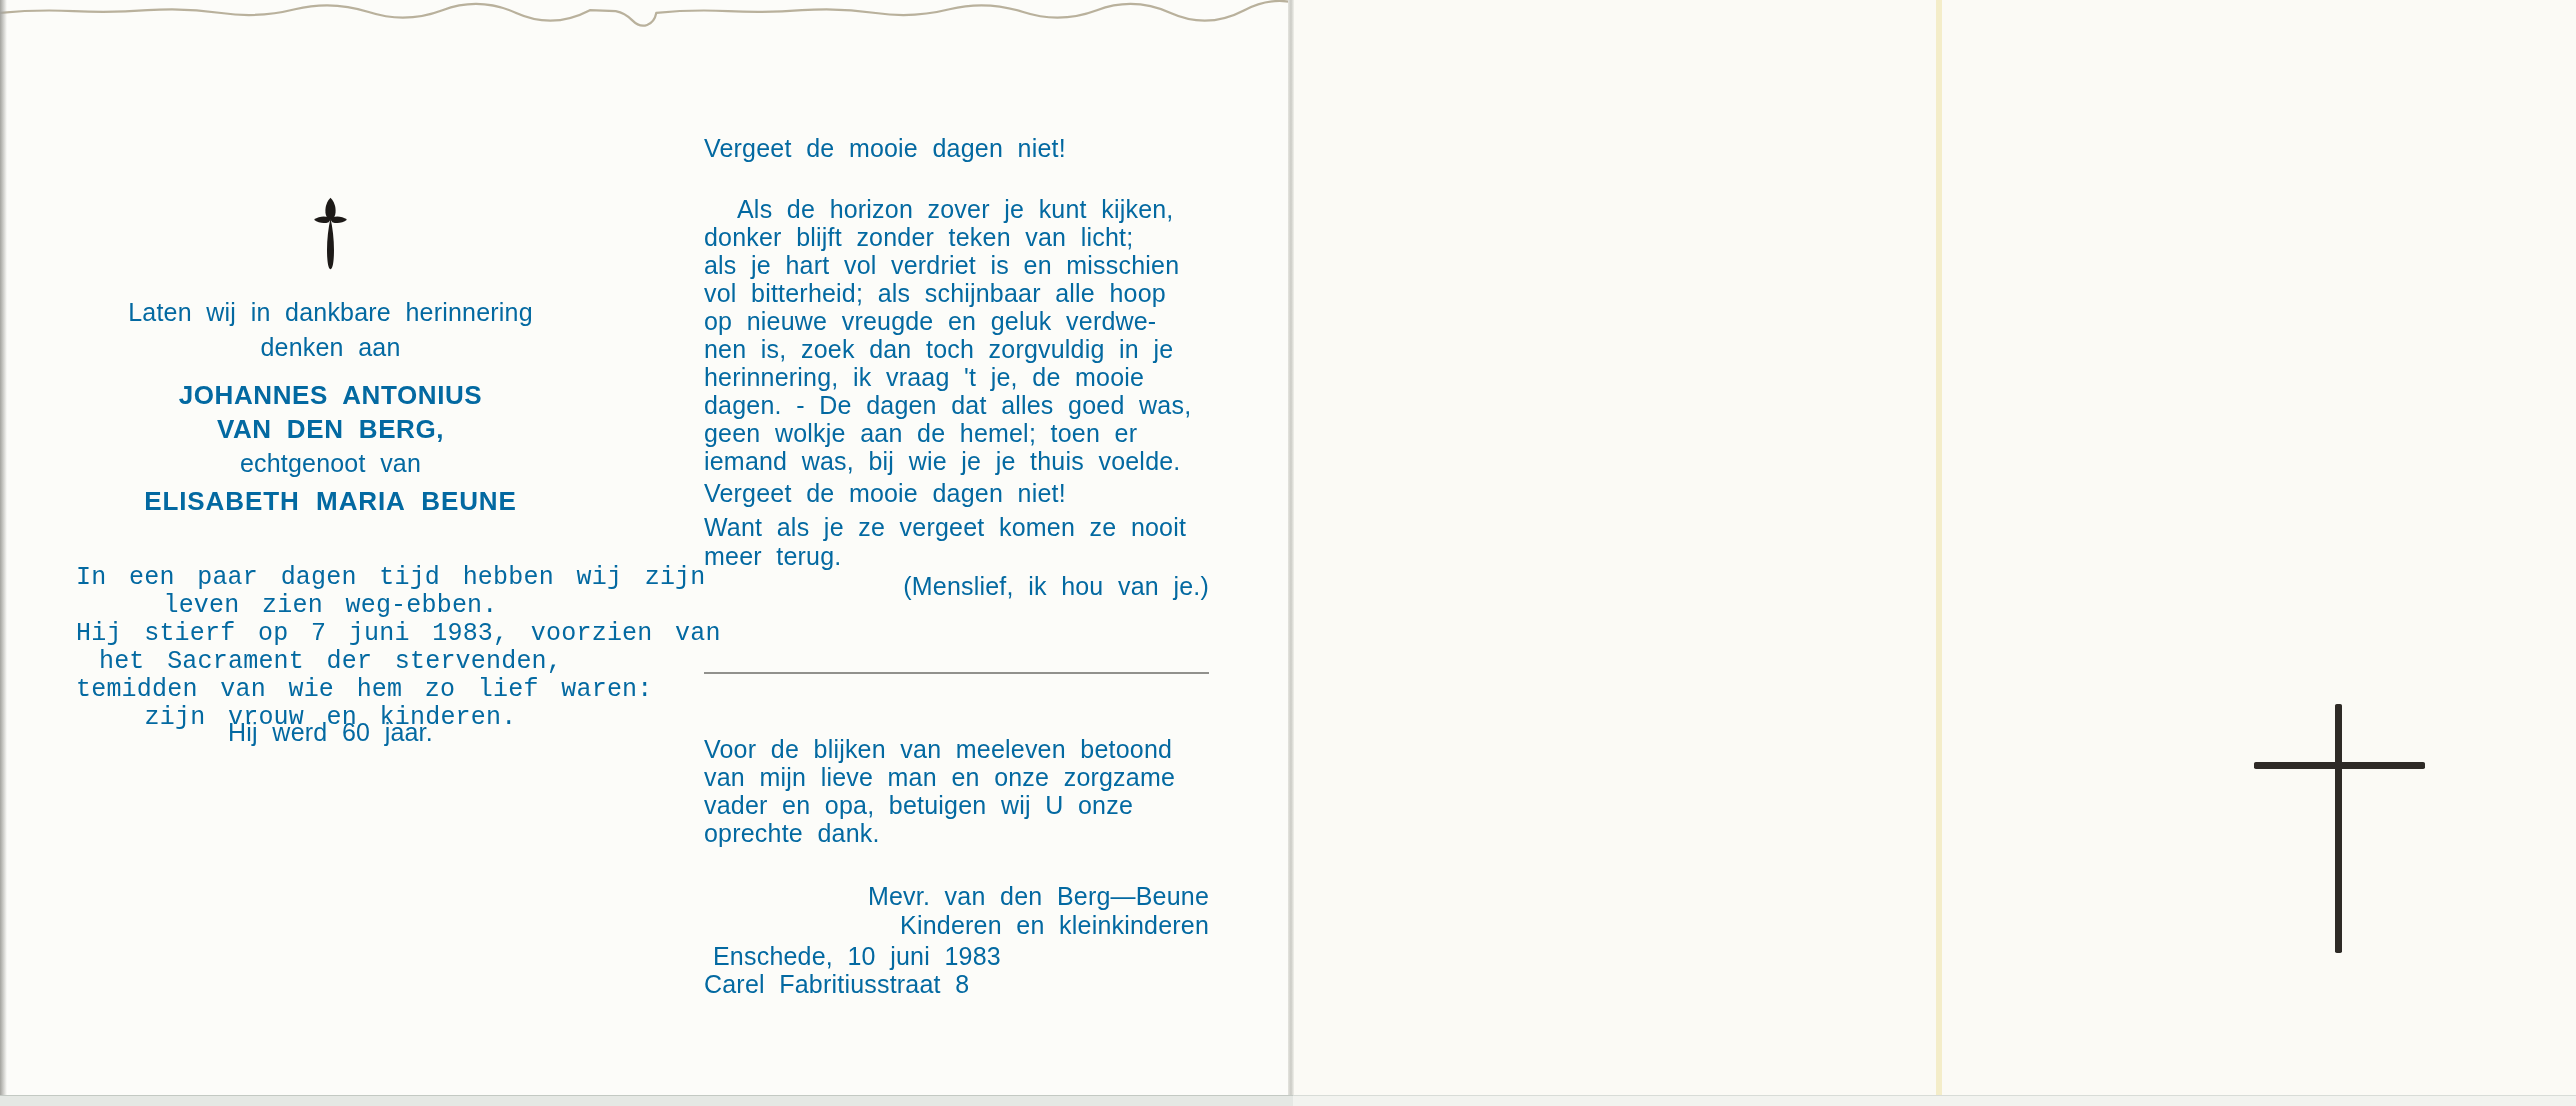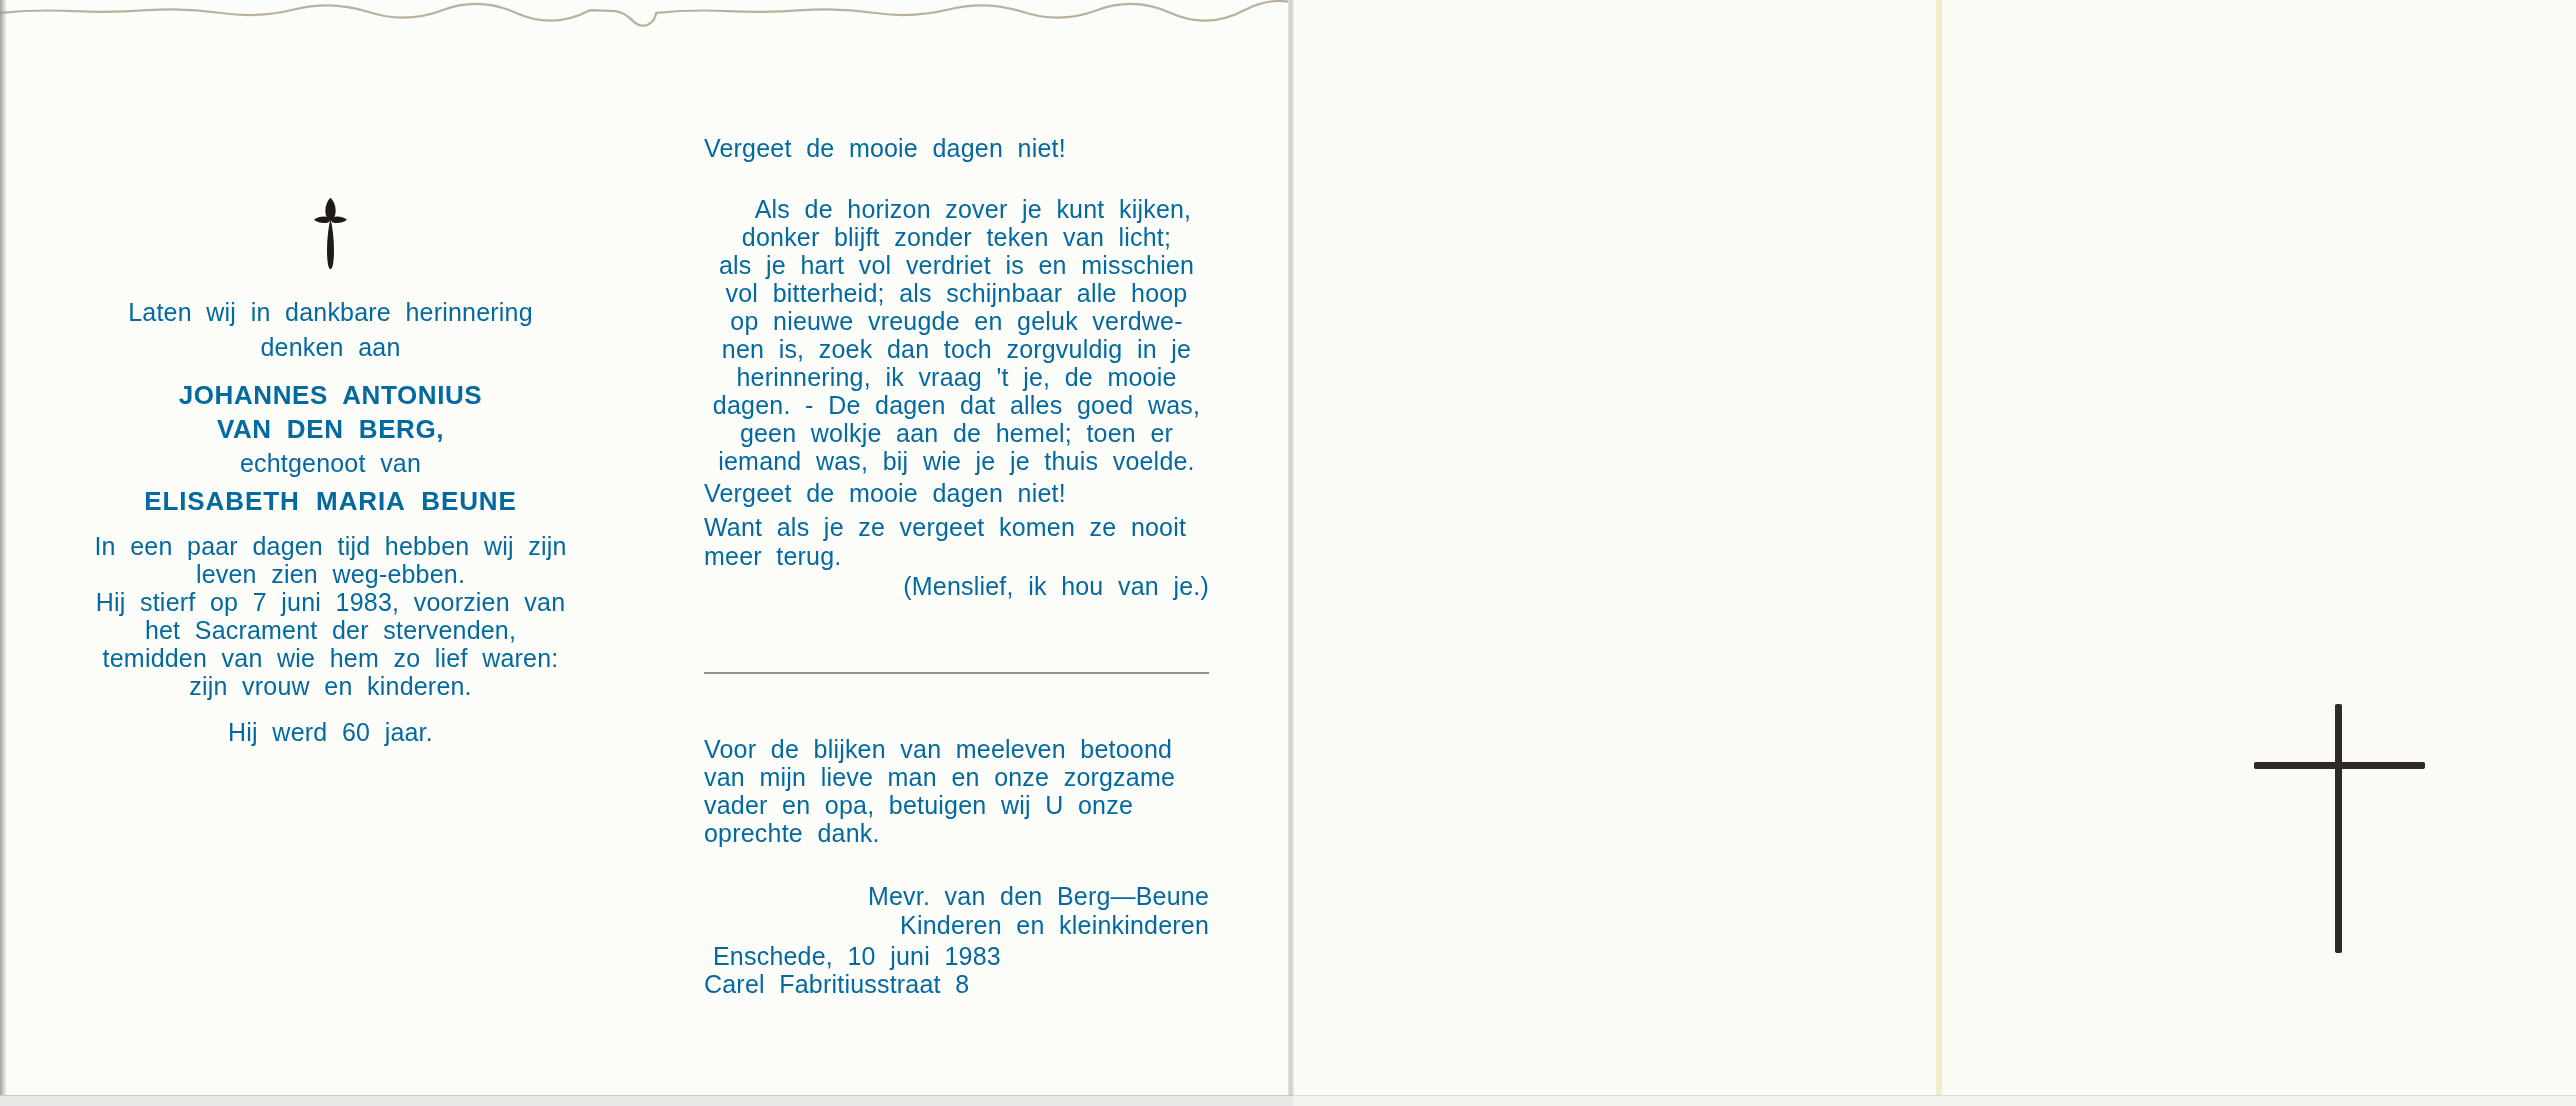--- a/index.html
+++ b/index.html
@@ -48,24 +48,24 @@
     font-size:25px;line-height:28px;
     letter-spacing:0.2px;word-spacing:7.4px;
     white-space:nowrap;
   }
   .left-col{left:76px;width:509px;text-align:center;}
   .mid-col{left:704px;width:505px;text-align:left;}
   .intro{top:295px;line-height:35px;}
   .names{top:378px;line-height:34px;font-weight:bold;font-size:26px;letter-spacing:0.6px;}
   .relation{top:449px;}
   .spouse{top:487px;font-size:26px;letter-spacing:0.9px;word-spacing:8.3px;font-weight:bold;}
-  .obituary{top:532px;}
+  .obituary{top:564px;font-family:Liberation Mono, monospace;}
   .age{top:718px;}
   .poem-title{top:134px;}
-  .poem{top:195px;text-align:center;}
+  .poem{top:195px;}
   .poem .indent{padding-left:33px;}
   .refrain{top:479px;}
   .poem-closing{top:513px;line-height:29px;}
   .attribution{top:572px;text-align:right;}
   .divider{
     position:absolute;left:704px;top:672px;width:505px;height:2.3px;
     background:#6e6e68;opacity:0.75;
   }
   .thanks{top:735px;line-height:28px;}
   .signature{top:882px;line-height:29px;text-align:right;}

